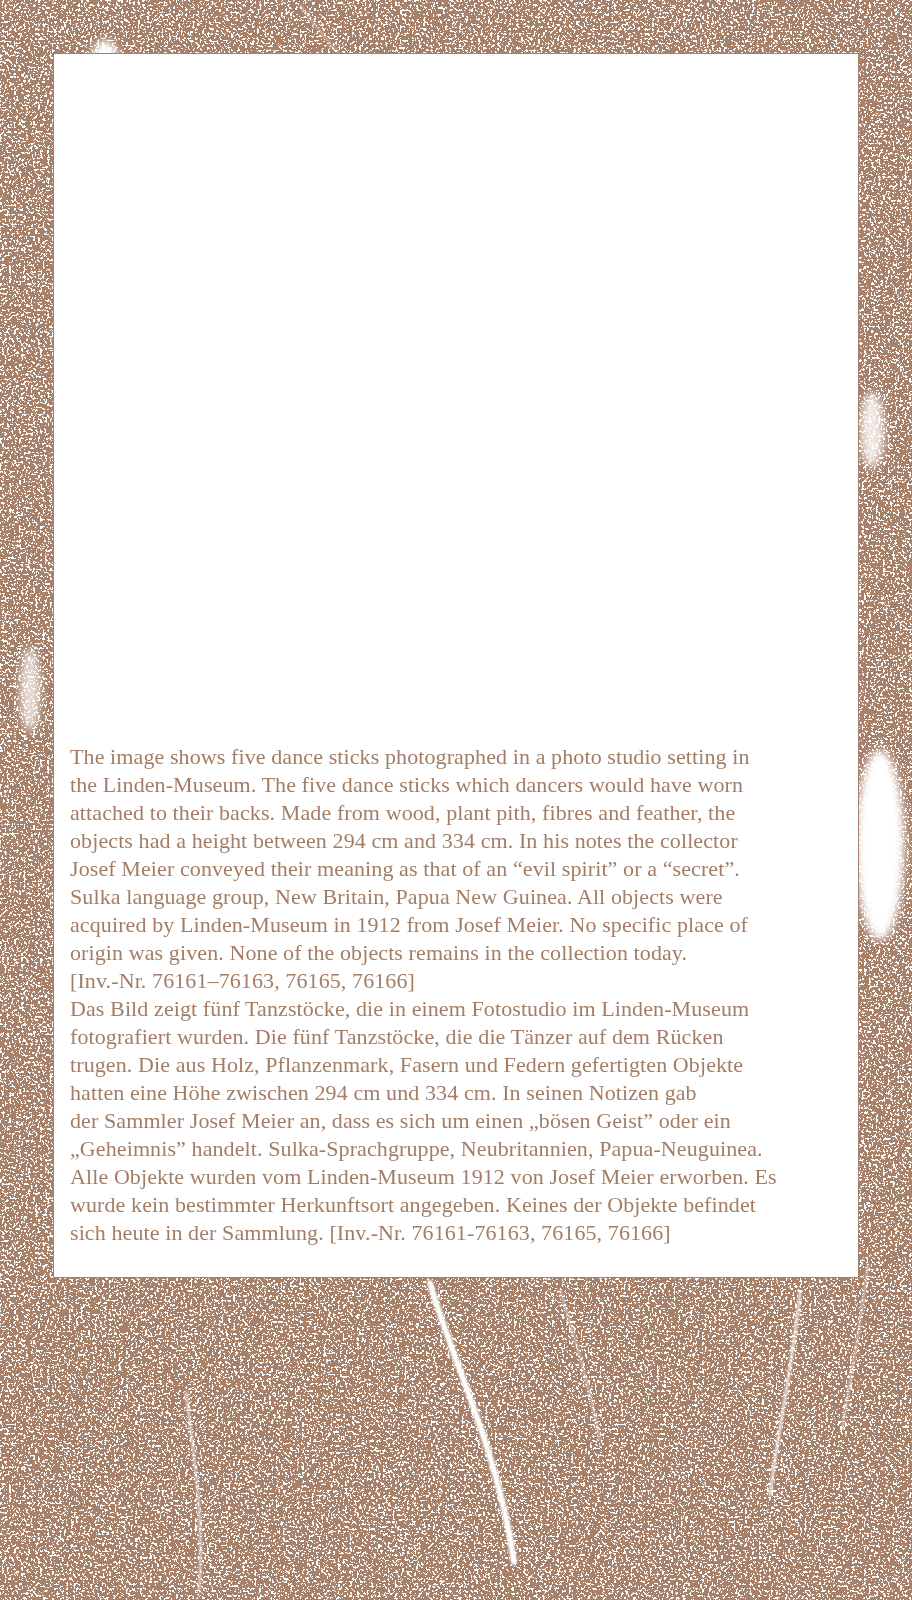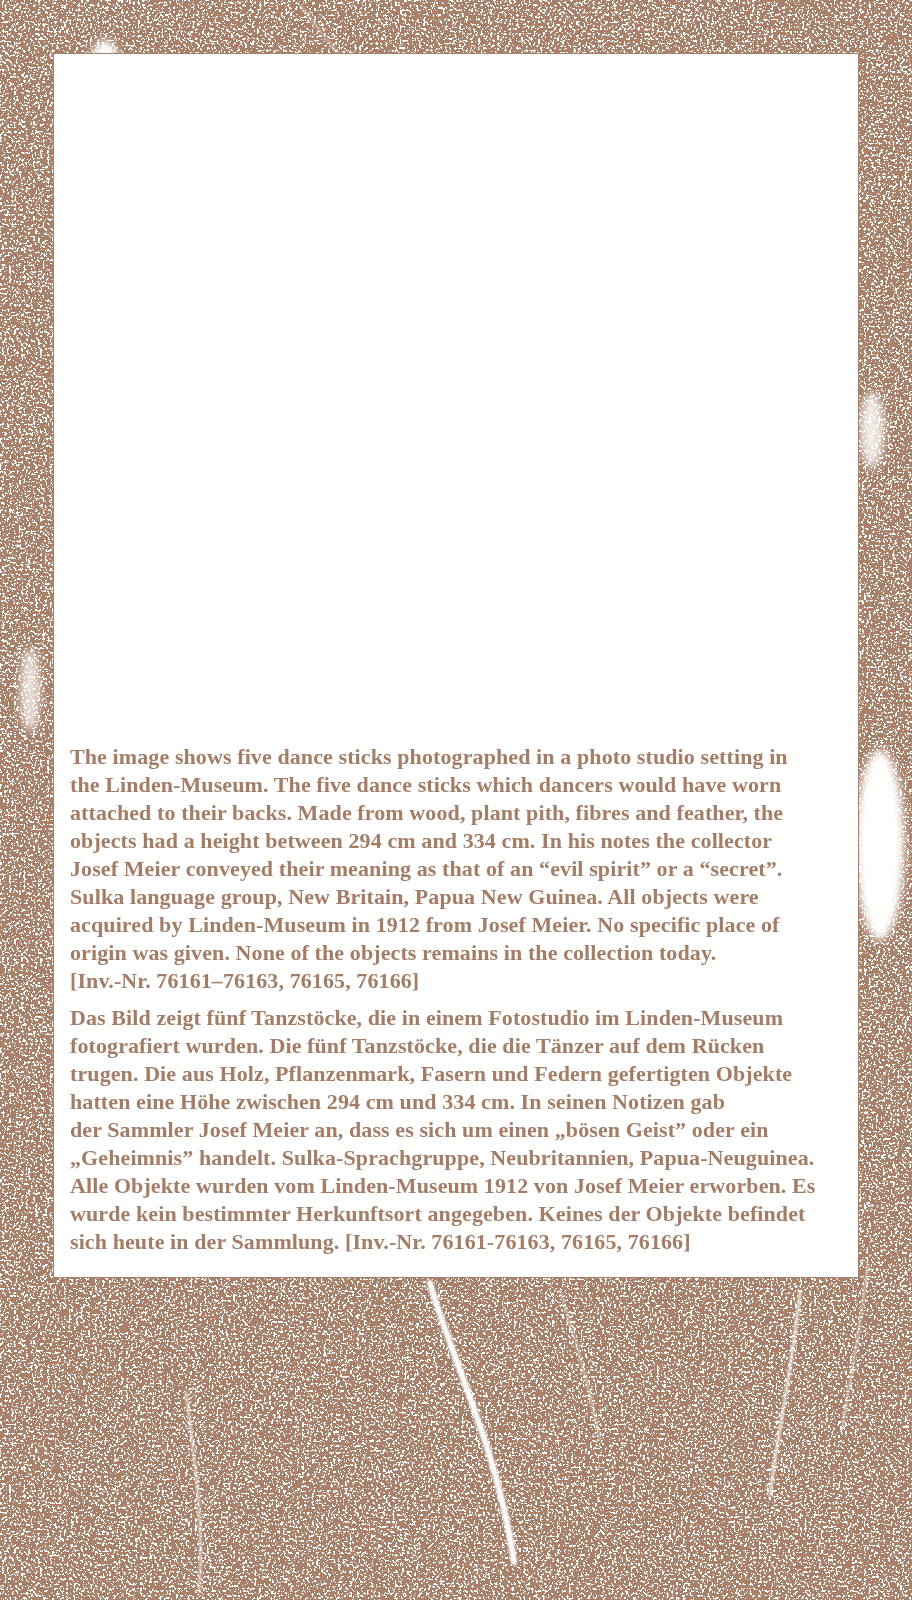--- a/index.html
+++ b/index.html
@@ -10,21 +10,20 @@
   body {
     width: 912px;
     height: 1600px;
     position: relative;
     overflow: hidden;
     font-family: "Liberation Serif", "DejaVu Serif", serif;
   }
   .page {
     position: absolute;
     inset: 0;
-    font-weight: bold;
   }
   .texture {
     position: absolute;
     left: 0;
     top: 0;
     display: block;
   }
   .plate {
     position: absolute;
     left: 53px;
@@ -51,21 +50,20 @@
     color: #a37d66;
     font-size: 22px;
     line-height: 28px;
     letter-spacing: 0.1px;
   }
   .para {
     margin: 0;
     white-space: pre-line;
   }
   .para + .para {
-    margin-top: 9px;
   }
 </style>
 </head>
 <body>
 
 <div class="page">
 
   <svg class="texture" width="912" height="1600" viewBox="0 0 912 1600" aria-hidden="true">
     <defs>
       <filter id="speck" x="0" y="0" width="912" height="1600" filterUnits="userSpaceOnUse" color-interpolation-filters="sRGB">

